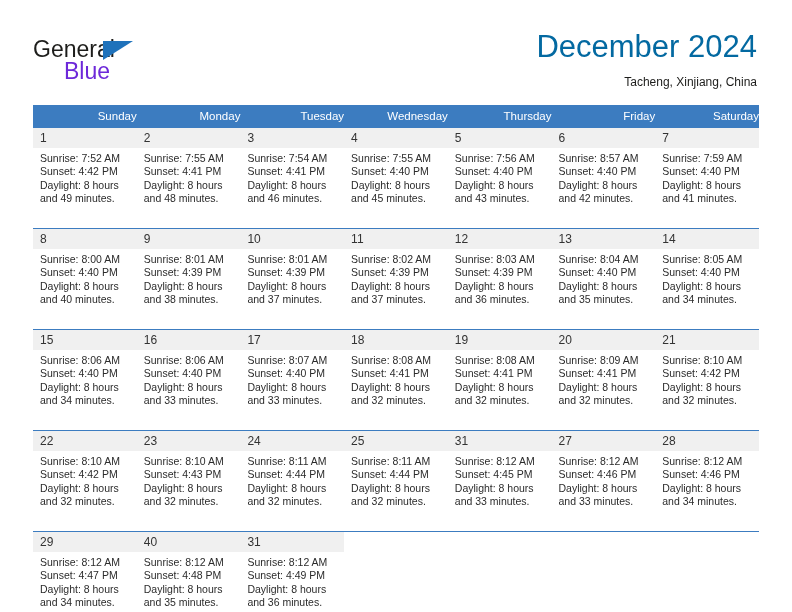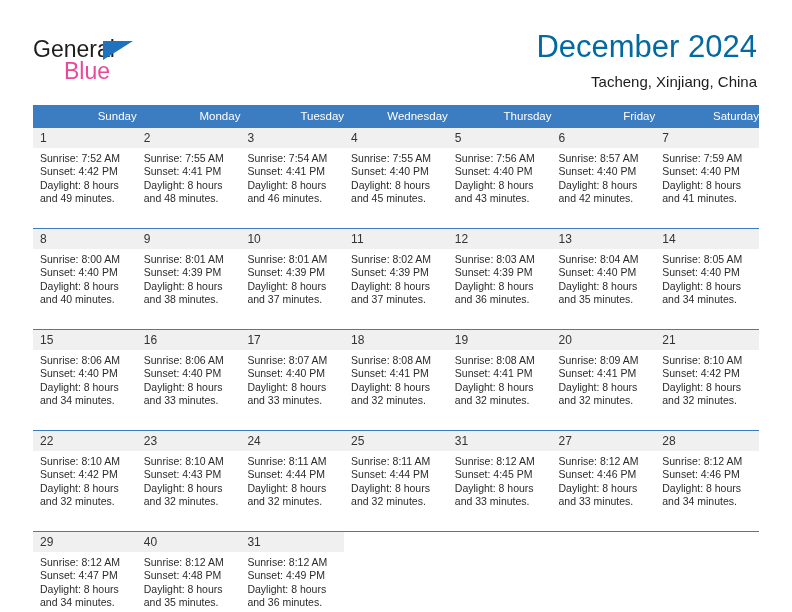--- a/index.html
+++ b/index.html
@@ -52,37 +52,37 @@
     width: 0;
     height: 0;
     border-left: 30px solid #1f72bb;
     border-bottom: 19px solid transparent;
   }
   .brand-blue {
     position: absolute;
     left: 31px;
     top: 22px;
     font-size: 23px;
-    color: #ec4899;
+    color: #6d28d9;
     line-height: 26px;
   }
   .title-block {
     position: absolute;
     right: 35px;
     top: 28px;
     text-align: right;
   }
   .cal-title {
     font-size: 31px;
     color: #0369a1;
     line-height: 38px;
     white-space: nowrap;
   }
   .cal-subtitle {
-    font-size: 15px;
+    font-size: 12px;
     color: #1d1d1b;
     line-height: 20px;
     margin-top: 6px;
     white-space: nowrap;
   }
 
   
   .calendar {
     position: absolute;
     left: 33px;

